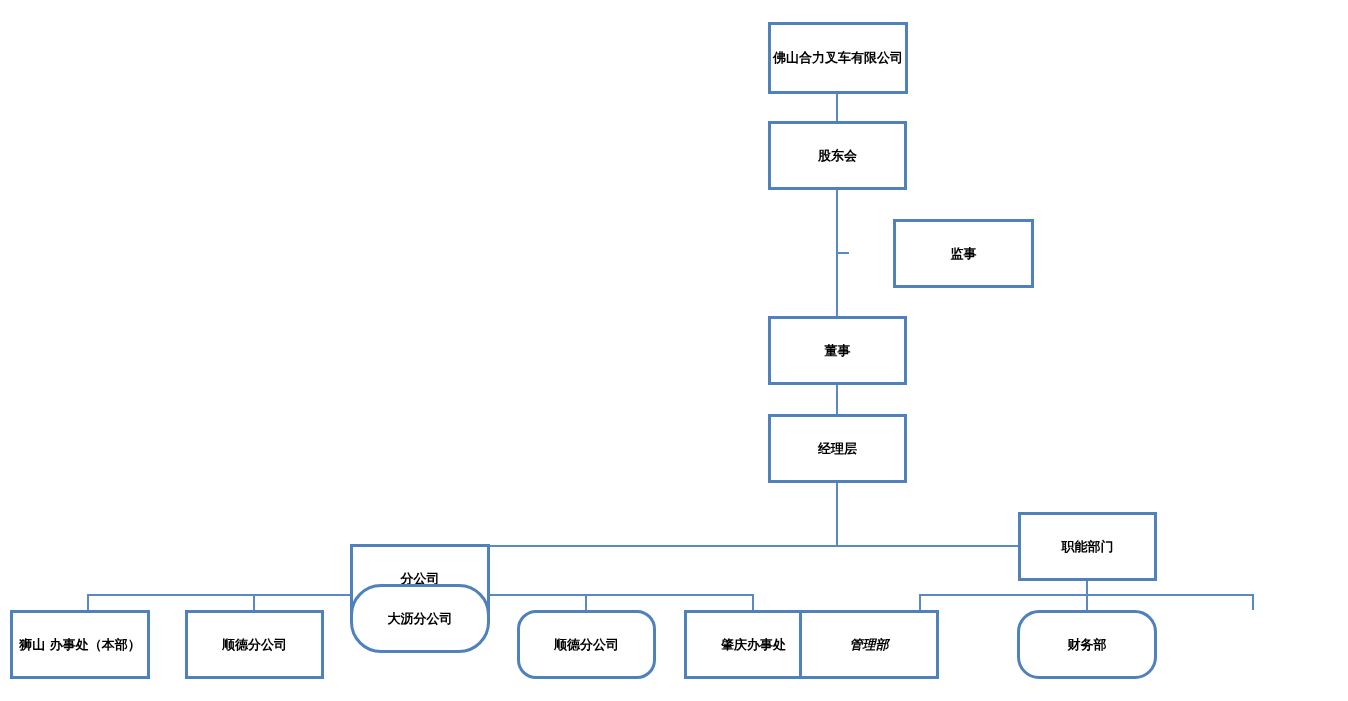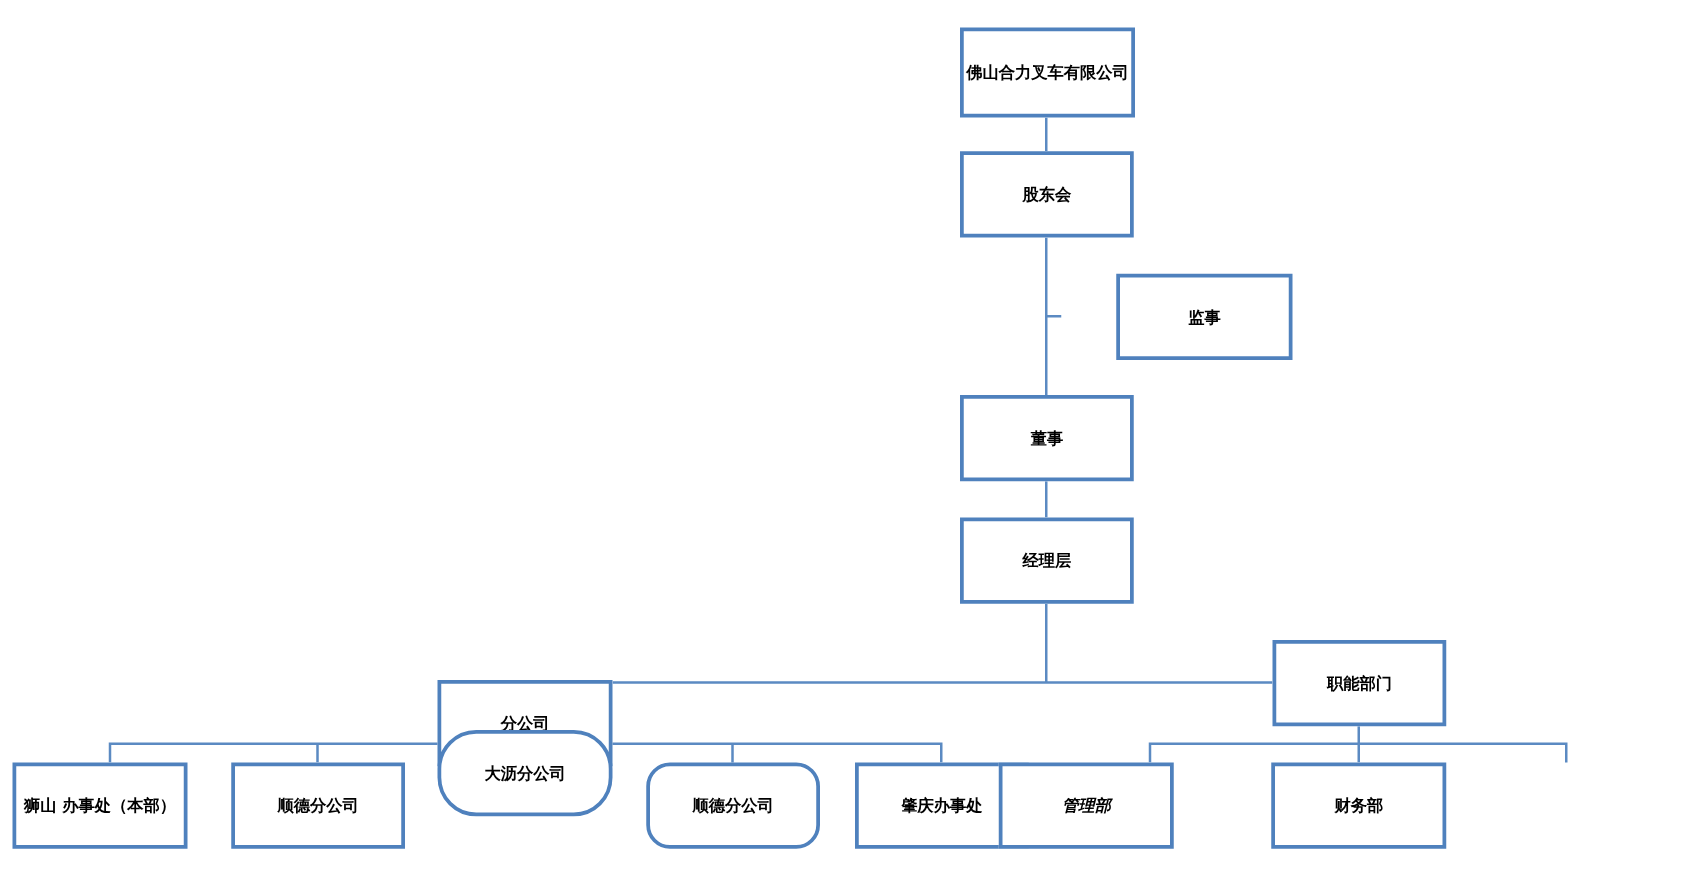--- a/index.html
+++ b/index.html
@@ -89,16 +89,16 @@
     </div>
     <div class="org-box" style="left: 517px; top: 610px; width: 139px; height: 69px; border-radius: 19px;">
       <span class="org-label">顺德分公司</span>
     </div>
     <div class="org-box" style="left: 684px; top: 610px; width: 139px; height: 69px;">
       <span class="org-label">肇庆办事处</span>
     </div>
     <div class="org-box" style="left: 799px; top: 610px; width: 140px; height: 69px; font-style: italic;">
       <span class="org-label">管理部</span>
     </div>
-    <div class="org-box" style="left: 1017px; top: 610px; width: 140px; height: 69px;">
+    <div class="org-box" style="left: 1017px; top: 610px; width: 140px; height: 69px; border-radius: 22px;">
       <span class="org-label">财务部</span>
     </div>
   </div>
 
 </body></html>

